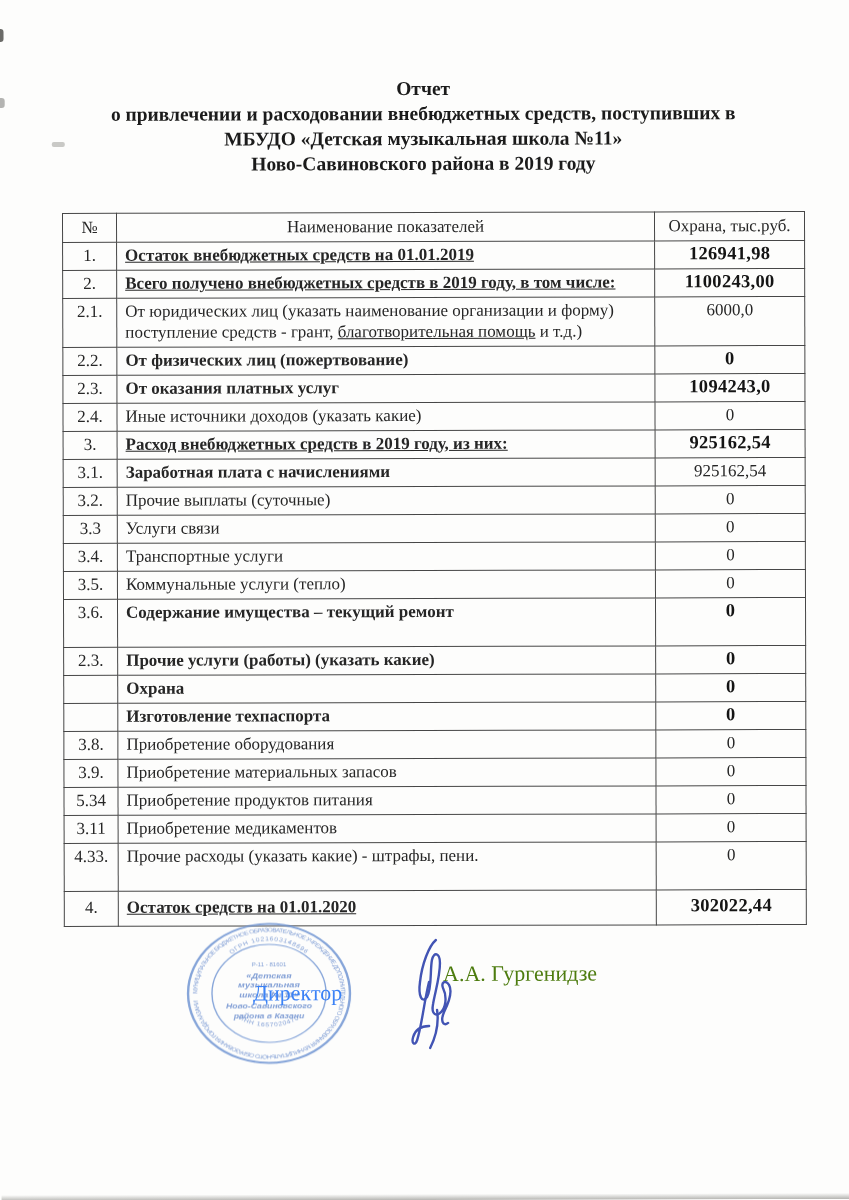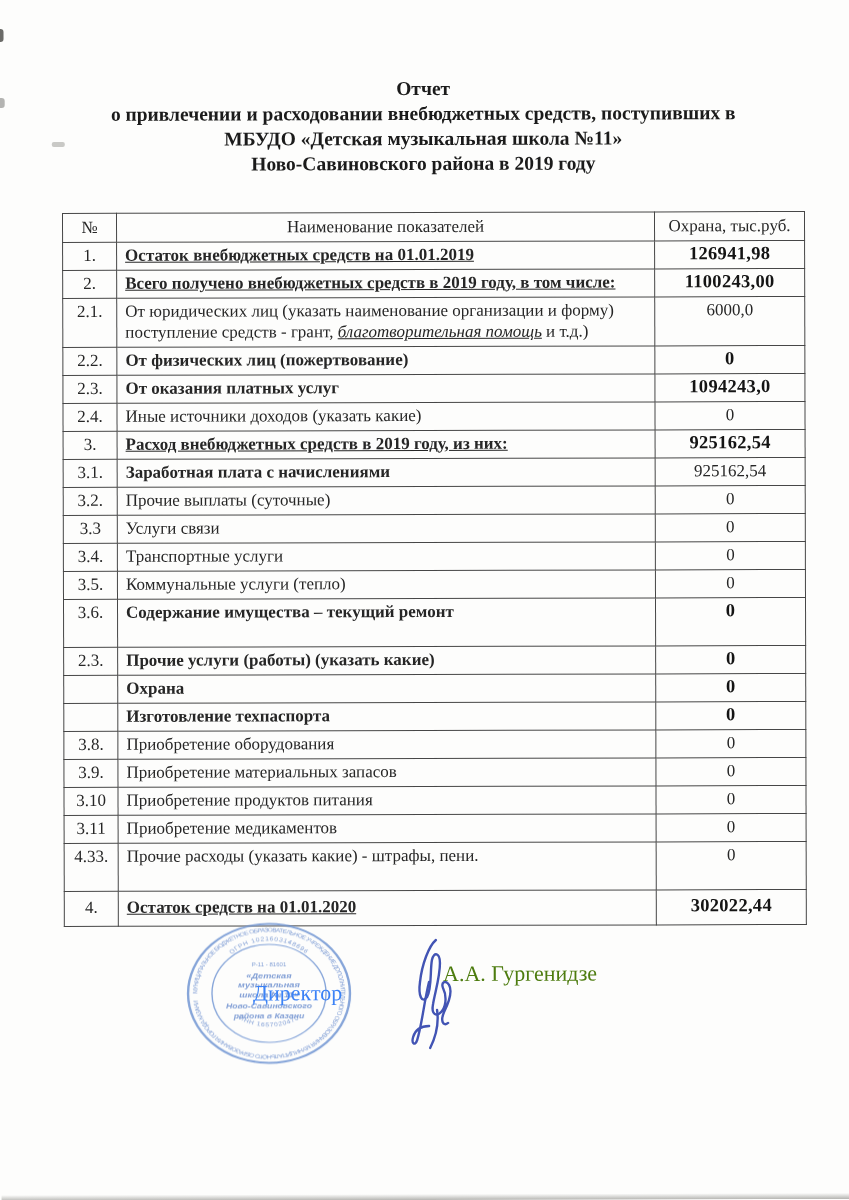--- a/index.html
+++ b/index.html
@@ -23,21 +23,21 @@
     padding:2px 8px 4px; line-height:21px;
   }
   table.report th { font-weight:normal; text-align:center; padding:3px 6px 4px; }
   .c-num { text-align:center; padding-left:2px !important; padding-right:2px !important; }
   .c-sum { text-align:center; }
   .n-bold { font-weight:bold; }
   .n-bu   { font-weight:bold; text-decoration:underline; }
   .s-bold { font-weight:bold; font-size:18.5px; letter-spacing:.3px; color:#141414;margin-top:40px; }
   tr.tall { height:48px; }
   tr.last td { padding-top:5px; padding-bottom:8px; }
-  .u { text-decoration:underline;font-style:italic; }
+  .u { text-decoration:underline; }
 
   
   .stamp { position:absolute; left:176px; top:914px; width:184px; height:158px;
            filter:blur(0.35px); opacity:.92; }
   .role-label  { position:absolute; left:252px; top:980px; font-size:22px; color:#3b82f6; z-index:3; }
   .signer-name { position:absolute; left:442px; top:961px; font-size:22px; color:#4d7c0f; z-index:3; }
   .sig { position:absolute; left:398px; top:934px; width:60px; height:120px; z-index:2; }
 
   
   .speck-a { position:absolute; left:0; top:28px;  width:5px;  height:13px; background:#6b6b68; border-radius:0 3px 3px 0; }
@@ -157,21 +157,21 @@
             <td class="c-num">3.8.</td>
             <td class="">Приобретение оборудования</td>
             <td class="c-sum">0</td>
           </tr>
           <tr>
             <td class="c-num">3.9.</td>
             <td class="">Приобретение материальных запасов</td>
             <td class="c-sum">0</td>
           </tr>
           <tr>
-            <td class="c-num">3.10</td>
+            <td class="c-num">5.34</td>
             <td class="">Приобретение продуктов питания</td>
             <td class="c-sum">0</td>
           </tr>
           <tr>
             <td class="c-num">3.11</td>
             <td class="">Приобретение медикаментов</td>
             <td class="c-sum">0</td>
           </tr>
           <tr class="tall">
             <td class="c-num">4.33.</td>

